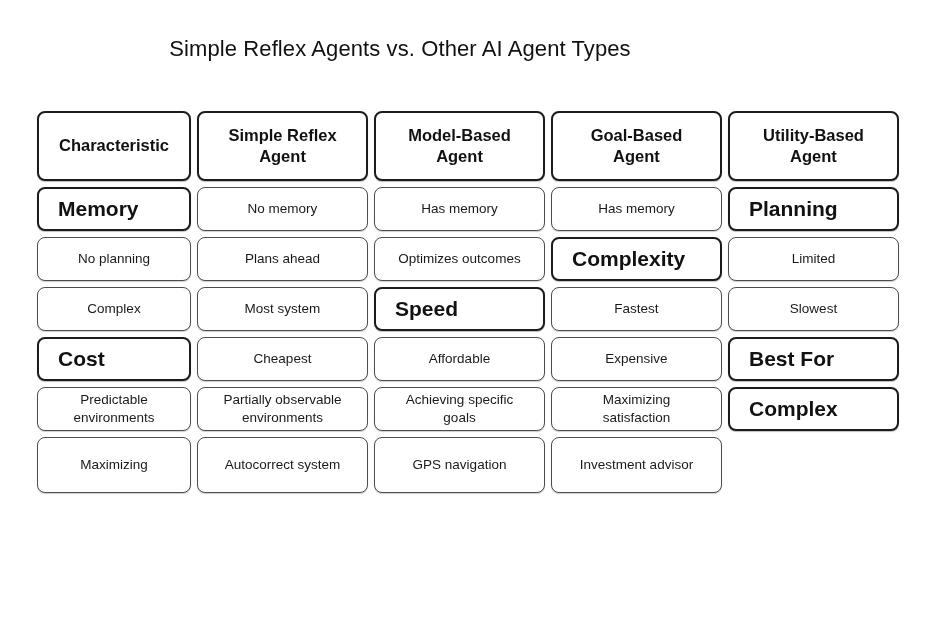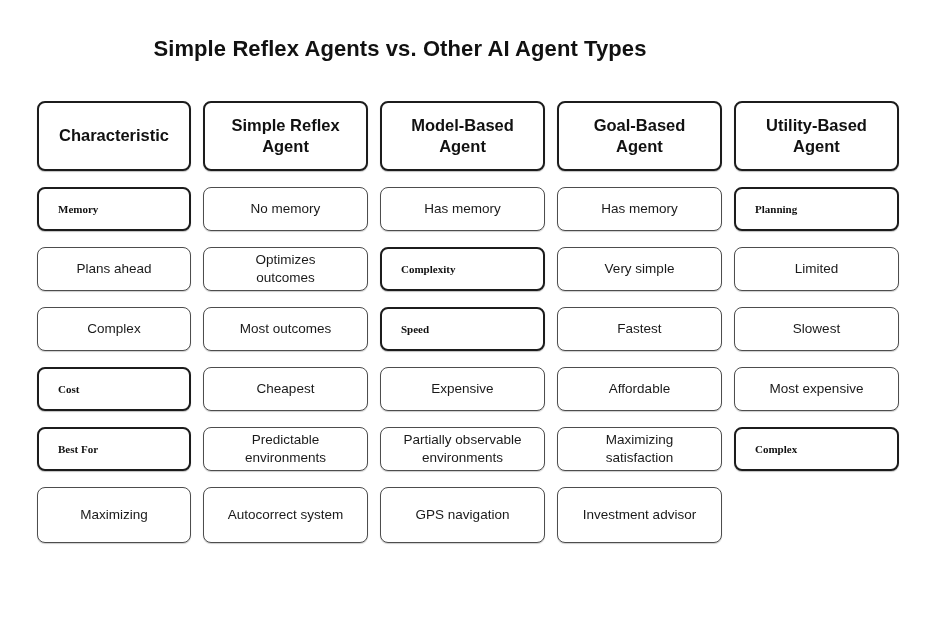--- a/index.html
+++ b/index.html
@@ -11,34 +11,35 @@
     overflow: hidden;
     font-family: "Liberation Sans", sans-serif;
   }
   .title {
     position: absolute;
     top: 36px;
     left: 0;
     width: 800px;
     text-align: center;
     font-size: 22px;
-    font-weight: 700;
+    font-weight: 400;
     color: #111111;
     letter-spacing: 0.1px;
   }
   .grid {
     position: absolute;
-    top: 101px;
+    top: 111px;
     left: 37px;
     width: 862px;
     display: grid;
     grid-template-columns: 154px repeat(4, 1fr);
     grid-template-rows: 70px 44px 44px 44px 44px 44px 56px 44px;
     column-gap: 12px;
     row-gap: 16px;
+    gap: 6px;
   }
   .cell {
     background: #ffffff;
     border-radius: 8px;
     display: flex;
     align-items: center;
     justify-content: center;
     text-align: center;
     box-sizing: border-box;
   }
@@ -48,27 +49,26 @@
     font-size: 16.5px;
     line-height: 1.3;
     color: #111111;
     white-space: pre-line;
     box-shadow: 0 1px 1px rgba(0,0,0,0.25);
     padding: 2px 6px;
   }
   .rowlabel {
     border: 2px solid var(--border-dark, #1c1c1c);
     font-weight: 700;
-    font-size: 11px;
+    font-size: 21px;
     color: #111111;
     justify-content: flex-start;
     text-align: center;
     padding-left: 19px;
     box-shadow: 0 1px 1px rgba(0,0,0,0.25);
-    font-family: Liberation Serif, serif;
   }
   .datacell {
     border: 1.5px solid var(--border-light, #4d4d4d);
     font-size: 13.5px;
     line-height: 1.3;
     color: #1a1a1a;
     padding: 2px 22px;
     box-shadow: 0 1px 1px rgba(0,0,0,0.2);
   }
 </style>
@@ -85,38 +85,38 @@
 Agent</div>
       <div class="cell header">Goal-Based
 Agent</div>
       <div class="cell header">Utility-Based
 Agent</div>
       <div class="cell rowlabel">Memory</div>
       <div class="cell datacell">No memory</div>
       <div class="cell datacell">Has memory</div>
       <div class="cell datacell">Has memory</div>
       <div class="cell rowlabel">Planning</div>
+      <div class="cell datacell">No planning</div>
       <div class="cell datacell">Plans ahead</div>
       <div class="cell datacell">Optimizes outcomes</div>
       <div class="cell rowlabel">Complexity</div>
-      <div class="cell datacell">Very simple</div>
       <div class="cell datacell">Limited</div>
       <div class="cell datacell">Complex</div>
-      <div class="cell datacell">Most outcomes</div>
+      <div class="cell datacell">Most system</div>
       <div class="cell rowlabel">Speed</div>
       <div class="cell datacell">Fastest</div>
       <div class="cell datacell">Slowest</div>
       <div class="cell rowlabel">Cost</div>
       <div class="cell datacell">Cheapest</div>
+      <div class="cell datacell">Affordable</div>
       <div class="cell datacell">Expensive</div>
-      <div class="cell datacell">Affordable</div>
-      <div class="cell datacell">Most expensive</div>
       <div class="cell rowlabel">Best For</div>
       <div class="cell datacell">Predictable environments</div>
       <div class="cell datacell">Partially observable environments</div>
+      <div class="cell datacell">Achieving specific goals</div>
       <div class="cell datacell">Maximizing satisfaction</div>
       <div class="cell rowlabel">Complex</div>
       <div class="cell datacell">Maximizing</div>
       <div class="cell datacell">Autocorrect system</div>
       <div class="cell datacell">GPS navigation</div>
       <div class="cell datacell">Investment advisor</div>
     </div>
 </div>
 
 </body></html>

